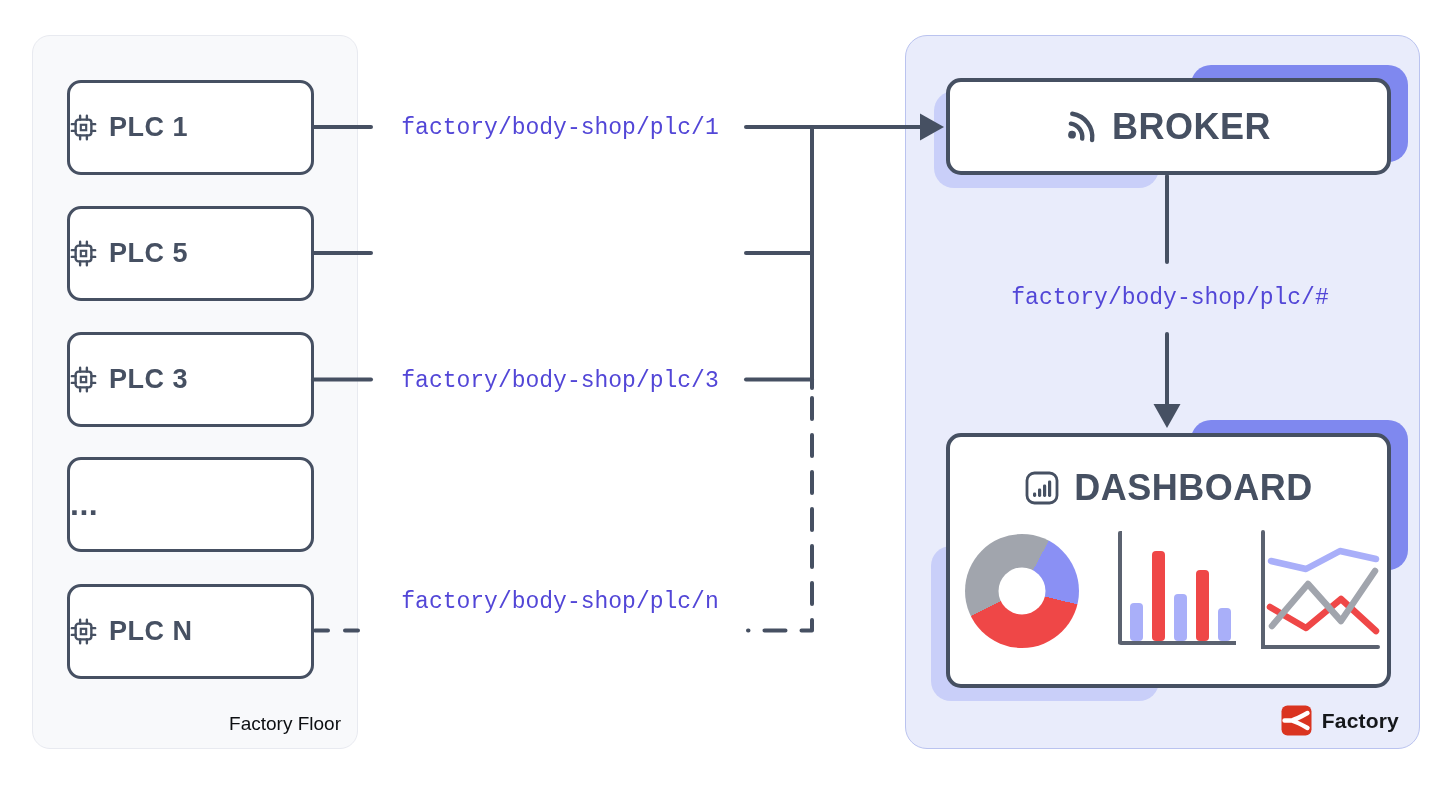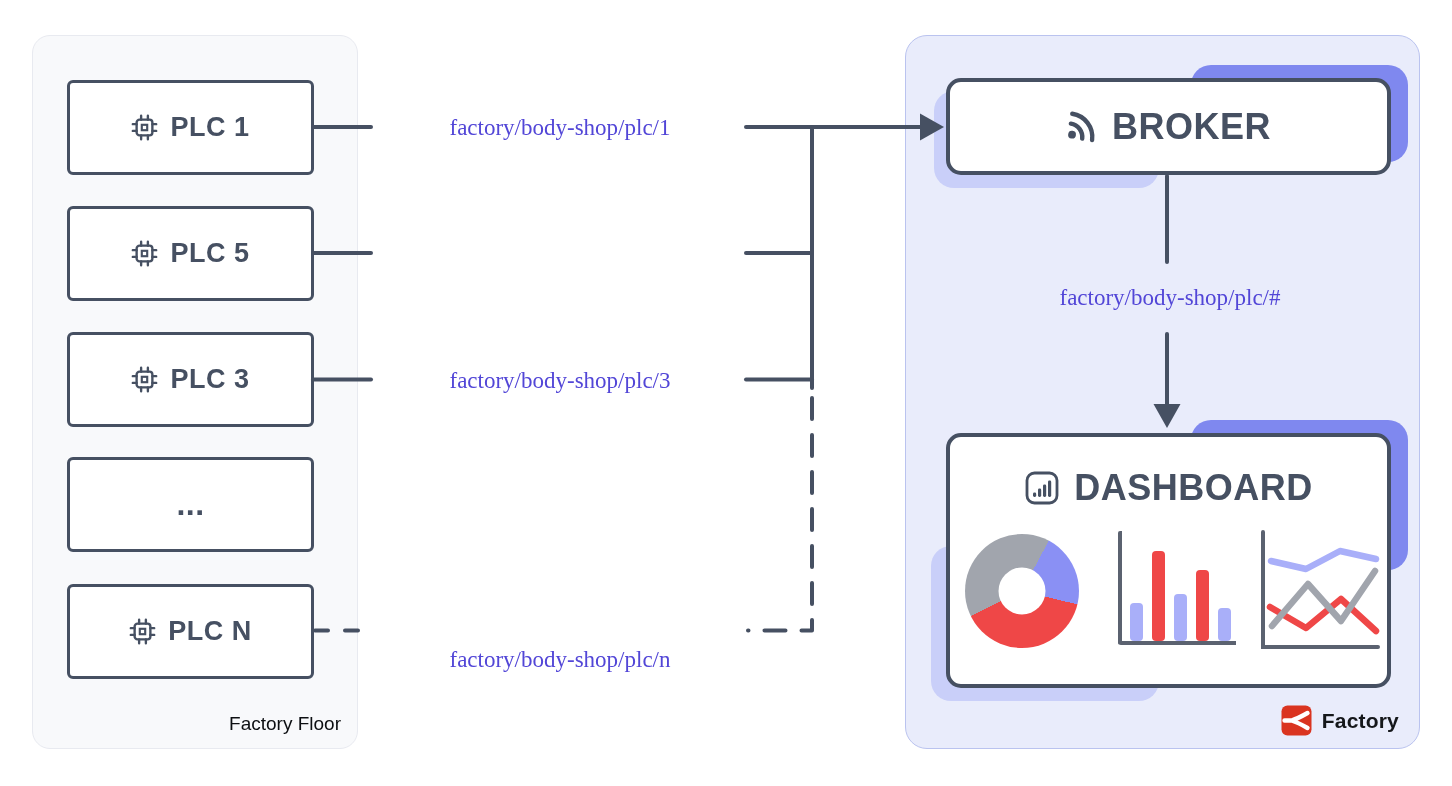--- a/index.html
+++ b/index.html
@@ -7,29 +7,29 @@
           font-family:"Liberation Sans",sans-serif;}
 
   
   .panel-left{position:absolute;left:32px;top:35px;width:326px;height:714px;
               background:#f8f9fb;border:1px solid #e8eaf0;border-radius:18px;box-sizing:border-box;z-index:1;}
   .panel-right{position:absolute;left:905px;top:35px;width:515px;height:714px;
                background:#e9ecfb;border:1.5px solid #bac3ef;border-radius:22px;box-sizing:border-box;z-index:1;}
 
   
   .plc-node{position:absolute;left:34px;width:247px;height:95px;background:#ffffff;
-            border:3.5px solid #465062;border-radius:6px;box-sizing:border-box;
-            display:flex;align-items:center;justify-content:center;gap:12px;
+            border:3.5px solid #465062;border-radius:14px;box-sizing:border-box;
+            display:flex;align-items:center;gap:12px;
             color:#465062;font-weight:bold;font-size:27px;letter-spacing:.5px;}
   .plc-node .cpu{width:27px;height:27px;flex:0 0 auto;}
   .floor-label{position:absolute;right:16px;bottom:13px;font-size:19px;font-weight:normal;color:#0d0f12;}
 
   
   .topic{position:absolute;transform:translate(-50%,-50%);white-space:nowrap;
-         font-family:Liberation Serif, serif;font-size:23px;color:#5246d7;z-index:6;}
+         font-family:Liberation Mono, monospace;font-size:23px;color:#5246d7;z-index:6;}
 
   
   .shadow{position:absolute;border-radius:20px;}
   .shadow.purple{background:#7f88ef;}
   .shadow.light{background:#c9cff9;}
   .big-node{position:absolute;background:#ffffff;border:4px solid #465062;border-radius:15px;
             box-sizing:border-box;z-index:3;}
   .node-head{display:flex;align-items:center;justify-content:center;gap:14px;
              color:#465062;font-weight:bold;font-size:36px;letter-spacing:.5px;}
   #broker-box .node-head{height:100%;}
@@ -175,16 +175,16 @@
 
       <path d="M1167 176 V262"></path>
       <path d="M1167 334 V405"></path>
     </g>
     <polygon points="920,113.5 920,140.5 944,127" fill="#465062"></polygon>
     <polygon points="1153.5,404 1180.5,404 1167,428" fill="#465062"></polygon>
   </svg>
 
   <div class="topic" style="left:560px;top:128px">factory/body-shop/plc/1</div>
   <div class="topic" style="left:560px;top:380.5px">factory/body-shop/plc/3</div>
-  <div class="topic" style="left:560px;top:660px">factory/body-shop/plc/n</div>
+  <div class="topic" style="left:560px;top:602px">factory/body-shop/plc/n</div>
   <div class="topic" style="left:1170px;top:298px">factory/body-shop/plc/#</div>
 
 </div>
 
 </body></html>

